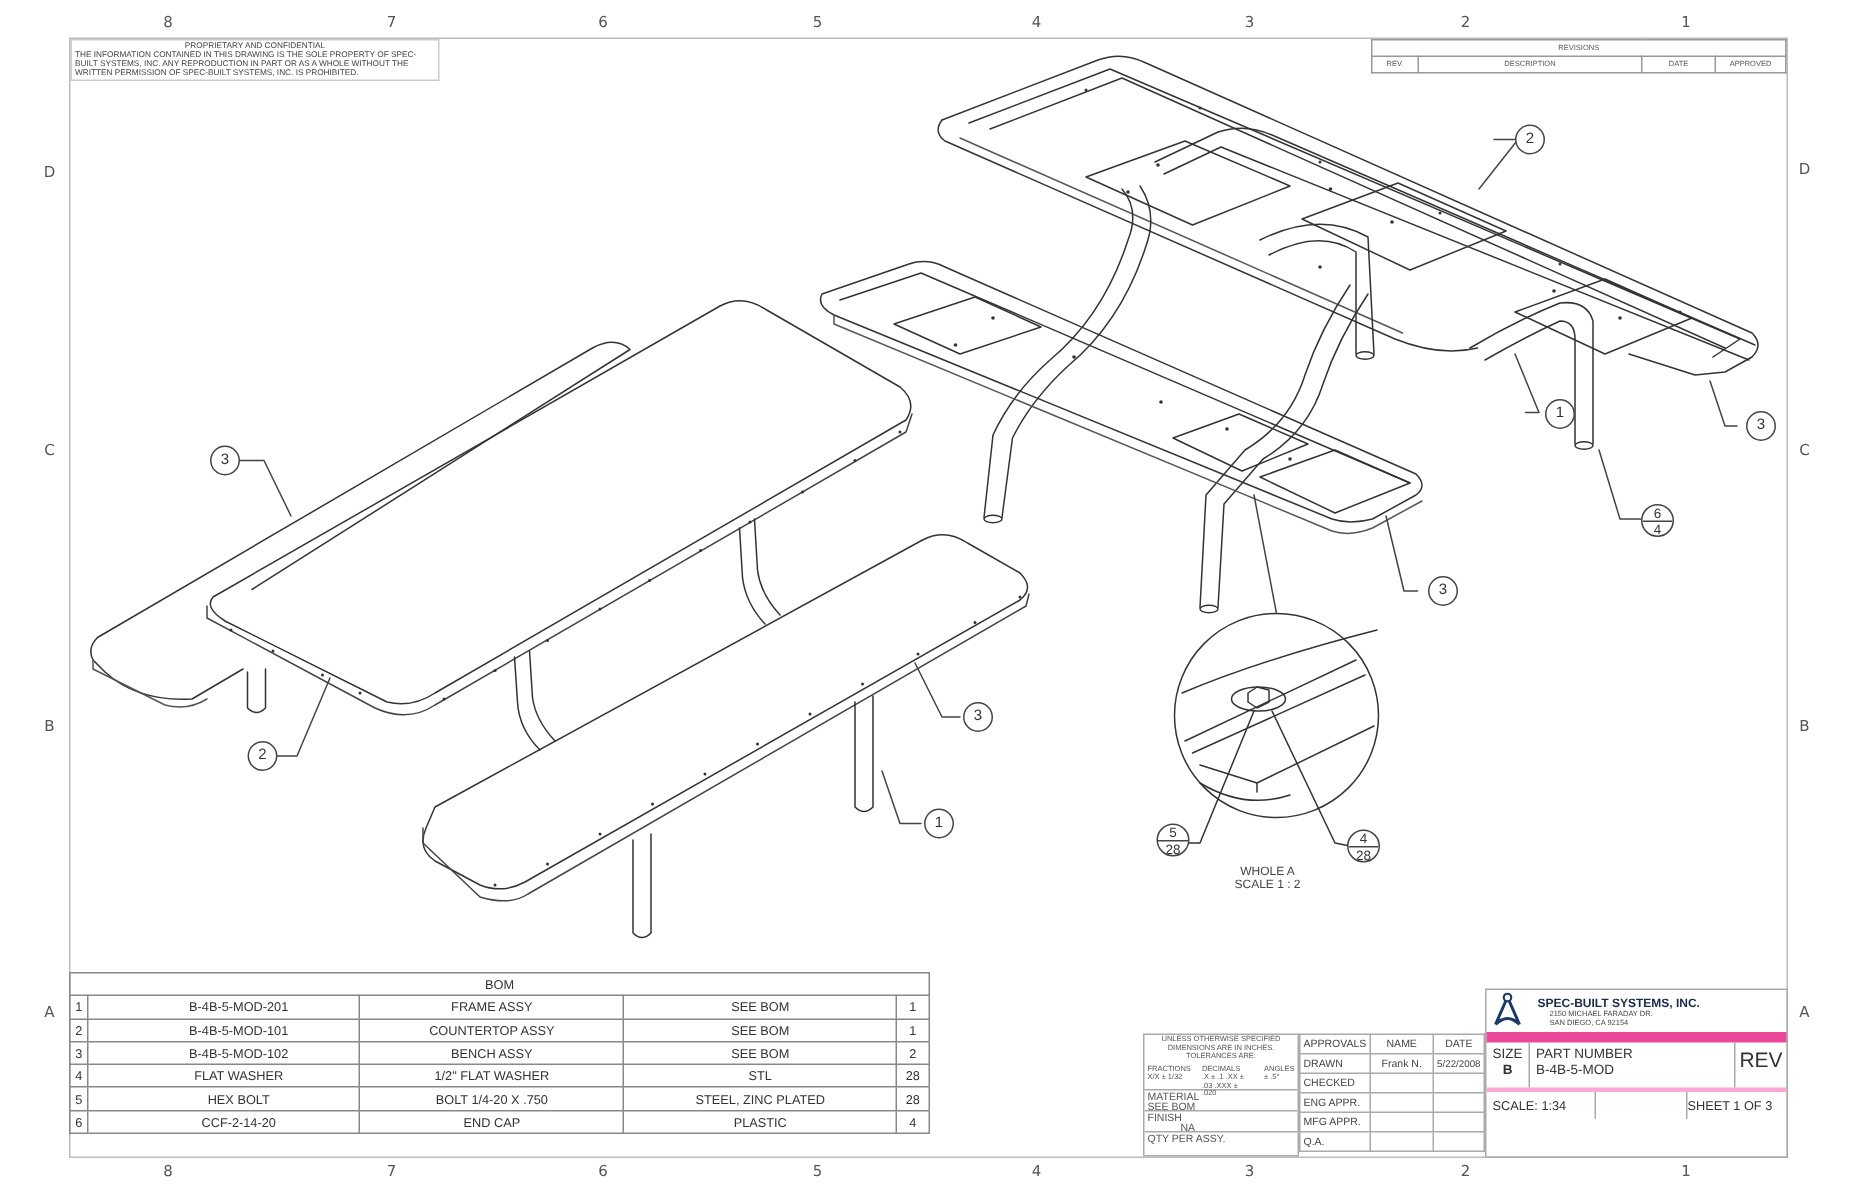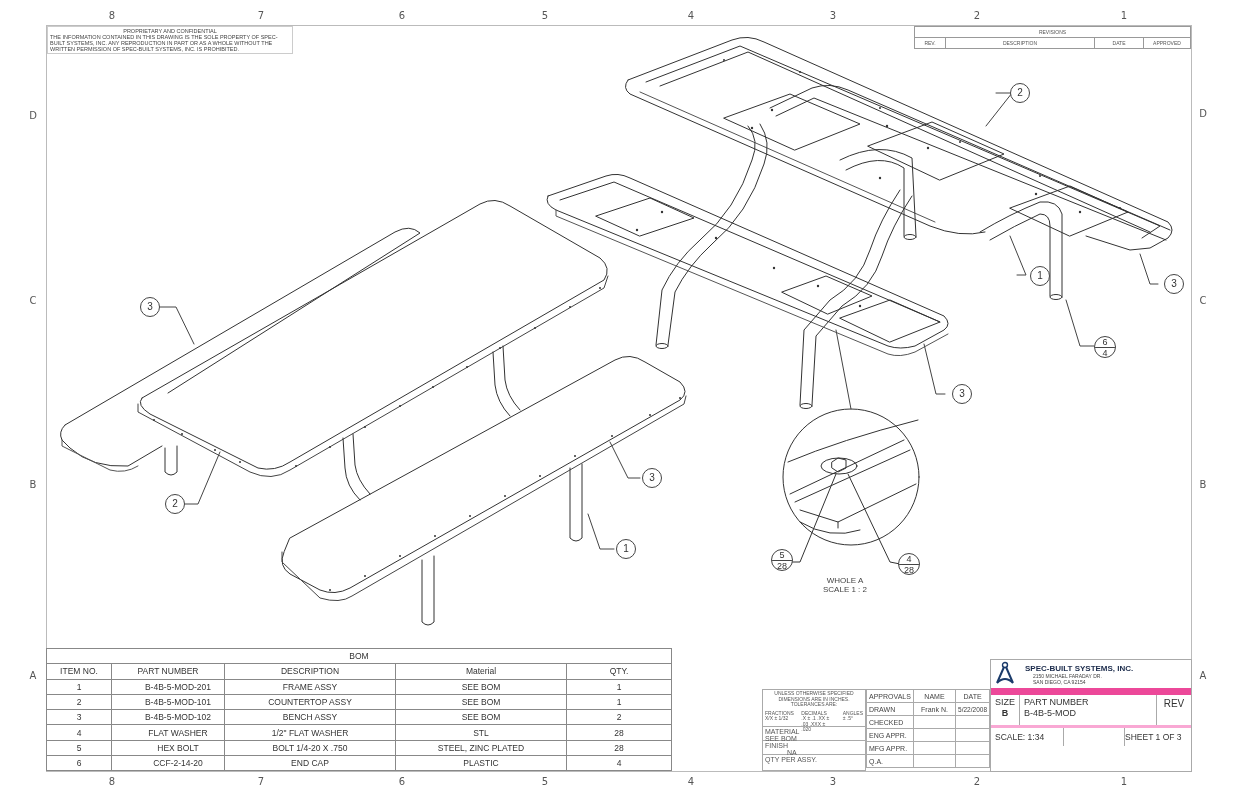--- a/index.html
+++ b/index.html
@@ -5,21 +5,21 @@
   html,body{margin:0;padding:0;background:#fff;}
   body{width:1237px;height:800px;position:relative;overflow:hidden;font-family:"Liberation Sans",sans-serif;color:#333;}
   .abs{position:absolute;}
   .zone-lbl{position:absolute;font-size:10px;color:#555;font-family:"DejaVu Sans",sans-serif;text-align:center;width:14px;}
   .frame{position:absolute;left:46px;top:25px;width:1146px;height:747px;border:1px solid #bbb;box-sizing:border-box;}
   .prop{position:absolute;left:47px;top:26px;width:246px;font-size:5.5px;line-height:6px;color:#444;border:1px solid #ccc;padding:1px 2px;box-sizing:border-box;}
   .prop .h{text-align:center;}
   table{border-collapse:collapse;}
   .rev{position:absolute;left:914px;top:26px;width:277px;font-size:5px;color:#555;}
   .rev td{border:1px solid #999;text-align:center;height:10px;padding:0;}
-  .bom{position:absolute;left:46px;top:648px;width:626px;font-size:8.5px;color:#333;}
+  .bom{position:absolute;left:46px;top:648px;width:574px;font-size:8.5px;color:#333;}
   .bom td{border:1px solid #888;text-align:center;height:14.3px;padding:0;}
   .bom td.l{text-align:center;padding-left:20px;}
   .tb{position:absolute;font-size:7px;color:#444;}
   .tb td{border:1px solid #aaa;padding:0 2px;height:12px;}
   .callout{position:absolute;width:20px;height:20px;border:1px solid #444;border-radius:50%;box-sizing:border-box;font-size:10px;line-height:18px;text-align:center;background:#fff;color:#333;}
   .callout2{position:absolute;width:22px;height:22px;border:1px solid #444;border-radius:50%;box-sizing:border-box;font-size:9px;text-align:center;background:#fff;color:#333;overflow:hidden;}
   .callout2 .t{height:10px;line-height:11px;border-bottom:1px solid #444;}
   .callout2 .b{line-height:10px;}
   svg{position:absolute;left:0;top:0;}
 </style>
@@ -243,27 +243,20 @@
   <div>WHOLE A</div>
   <div>SCALE 1 : 2</div>
 </div>
 
 <table class="bom">
   <tbody>
       <tr>
         <td colspan="5">BOM</td>
       </tr>
   <tr>
-    <td style="width:64px">ITEM NO.</td>
-    <td style="width:112px">PART NUMBER</td>
-    <td style="width:170px">DESCRIPTION</td>
-    <td style="width:170px">Material</td>
-    <td>QTY.</td>
-  </tr>
-  <tr>
     <td>1</td>
     <td class="l">B-4B-5-MOD-201</td>
     <td>FRAME ASSY</td>
     <td>SEE BOM</td>
     <td>1</td>
   </tr>
   <tr>
     <td>2</td>
     <td class="l">B-4B-5-MOD-101</td>
     <td>COUNTERTOP ASSY</td>
@@ -377,21 +370,21 @@
   </div>
   <div style="height:30px;display:flex;border-bottom:3px solid #f9a8d4">
     <div style="width:28px;border-right:1px solid #aaa;text-align:center;font-size:9px;line-height:11px;padding-top:2px">
       <div>SIZE</div>
       <div style="font-weight:bold">B</div>
     </div>
     <div style="flex:1;border-right:1px solid #aaa;font-size:9px;line-height:11px;padding:2px 4px">
       <div>PART NUMBER</div>
       <div style="">B-4B-5-MOD</div>
     </div>
-    <div style="width:34px;text-align:center;font-size:10px;padding-top:3px">
+    <div style="width:34px;text-align:center;font-size:14px;padding-top:3px">
       <div>REV</div>
       <div></div>
     </div>
   </div>
   <div style="display:flex;font-size:8.5px;line-height:18px">
     <div style="width:68px;padding-left:4px;border-right:1px solid #aaa">SCALE: 1:34</div>
     <div style="flex:1;border-right:1px solid #aaa"></div>
     <div style="width:66px;">SHEET 1 OF 3</div>
   </div>
 </div>

